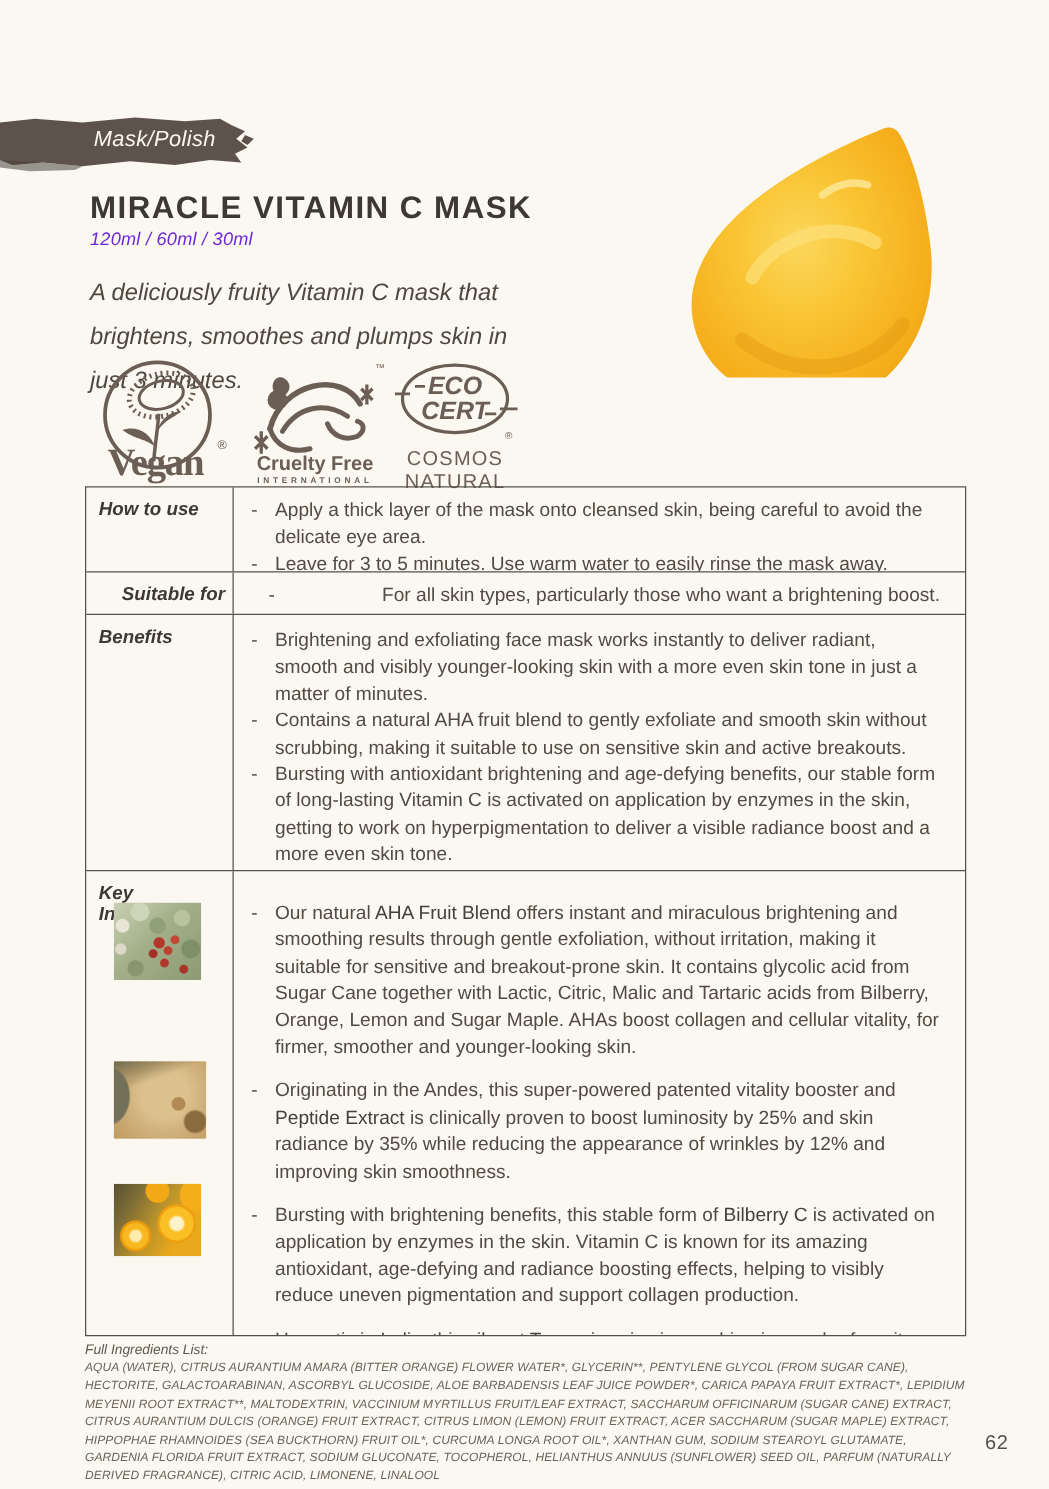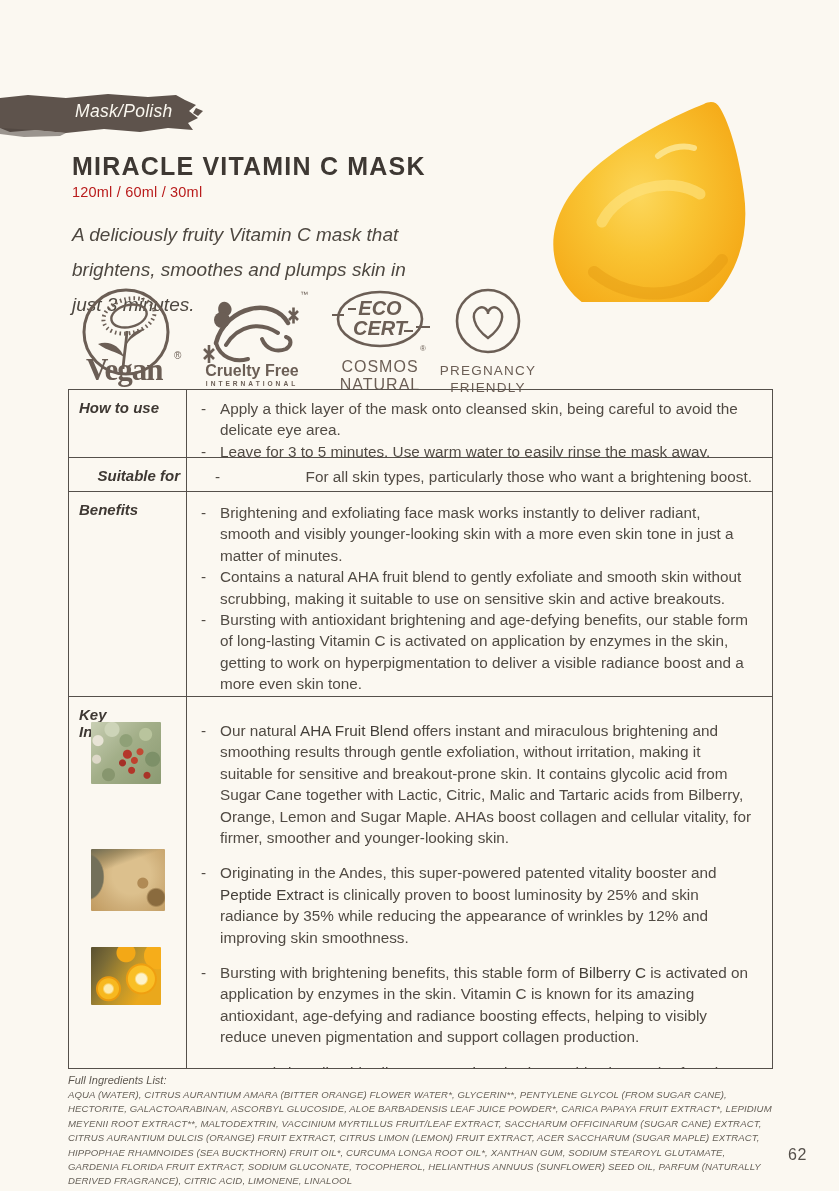--- a/index.html
+++ b/index.html
@@ -14,33 +14,33 @@
   .tag-wrap { position:absolute; left:0; top:92px; width:205px; height:46px;padding-left:12px; }
   .tag-wrap svg { position:absolute; left:0; top:0; }
   .tag-label {
     position:absolute; left:75px; top:9px; font-size:17.5px; font-style:italic;
     color:#FAF7EF; letter-spacing:.3px;
   }
 
   
   .hdr { position:absolute; left:72px; top:152px; width:400px; }
   .title { font-size:25px; font-weight:bold; letter-spacing:1.2px; color:#3E3833; line-height:28px; }
-  .sizes { font-size:14.5px; color:#b91c1c; margin-top:4px; letter-spacing:.2px; }
+  .sizes { font-size:14.5px; font-style:italic; color:#6d28d9; margin-top:4px; letter-spacing:.2px; }
   .desc  { font-size:19px; font-style:italic; color:#4E4841; line-height:35px; margin-top:17px; width:362px; }
 
   
   .blob { position:absolute; left:536px; top:100px; width:228px; height:202px; }
 
   
   .badges { position:absolute; left:68px; top:287px; width:470px; height:100px; }
   .badge { position:absolute; top:0; }
   .badge svg { display:block; }
   .b-vegan { left:0; }
   .b-cruelty { left:128px; }
-  .b-ecocert { left:264px; }
+  .b-ecocert { left:248px; }
   .b-pregnancy { left:368px; }
 
   
   .info-table {
     position:absolute; left:68px; top:389px; width:705px;
     border:1px solid #55504B; background:transparent;
   }
   .t-row { display:flex; border-top:1px solid #55504B; }
   .t-row:first-child { border-top:none; }
   .t-label {
@@ -182,28 +182,20 @@
         <ellipse cx="48" cy="32" rx="42" ry="27" fill="none" stroke="#6B5E55" stroke-width="2.6"></ellipse>
         <path d="M0,28 h12 M84,40 h14 M16,22 h8 M72,44 h9" stroke="#6B5E55" stroke-width="2.2"></path>
         <text class="logo-text" x="48" y="28" text-anchor="middle" font-weight="bold" font-style="italic" font-size="20">ECO</text>
         <text class="logo-text" x="48" y="48" text-anchor="middle" font-weight="bold" font-style="italic" font-size="20">CERT</text>
         <text class="logo-text" x="88" y="64" font-size="8">®</text>
         <text class="logo-text" x="48" y="85" text-anchor="middle" font-size="16" letter-spacing="1">COSMOS</text>
         <text class="logo-text" x="48" y="103" text-anchor="middle" font-size="16" letter-spacing="1">NATURAL</text>
       </svg>
     </div>
 
-    <div class="badge b-pregnancy">
-      <svg width="104" height="108" viewBox="0 0 104 108">
-        <circle cx="52" cy="34" r="31" fill="none" stroke="#6B5E55" stroke-width="2.6"></circle>
-        <path d="M52,51 C37,40 34,26 43,21 C48,18.4 52,23 52,27 C52,23 56,18.4 61,21 C70,26 67,40 52,51 Z" fill="none" stroke="#6B5E55" stroke-width="2.4"></path>
-        <text class="logo-text" x="52" y="88" text-anchor="middle" font-size="13.5" letter-spacing="1.2">PREGNANCY</text>
-        <text class="logo-text" x="52" y="105" text-anchor="middle" font-size="13.5" letter-spacing="1.2">FRIENDLY</text>
-      </svg>
-    </div>
   </div>
 
   <div class="info-table">
 
     <div class="t-row r-howto">
       <div class="t-label">How to use</div>
       <div class="t-content">
         <div class="bullet">
             <span class="dash">-</span>
             <p>Apply a thick layer of the mask onto cleansed skin, being careful to avoid the delicate eye area.</p>

